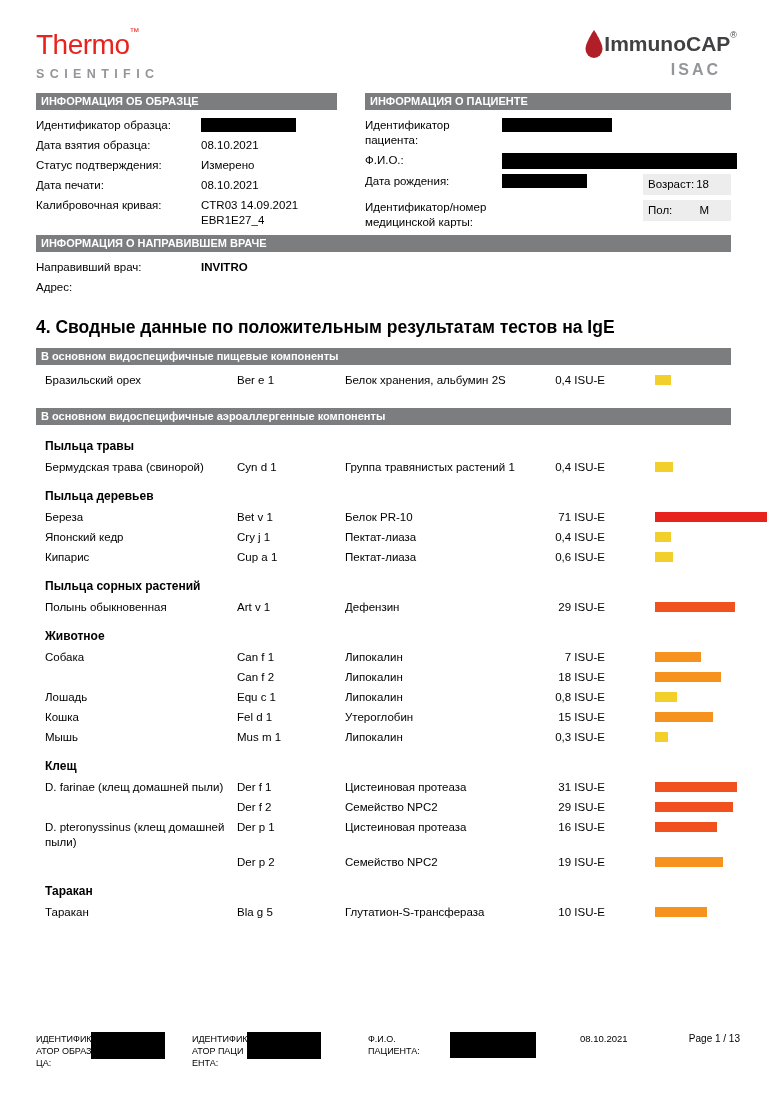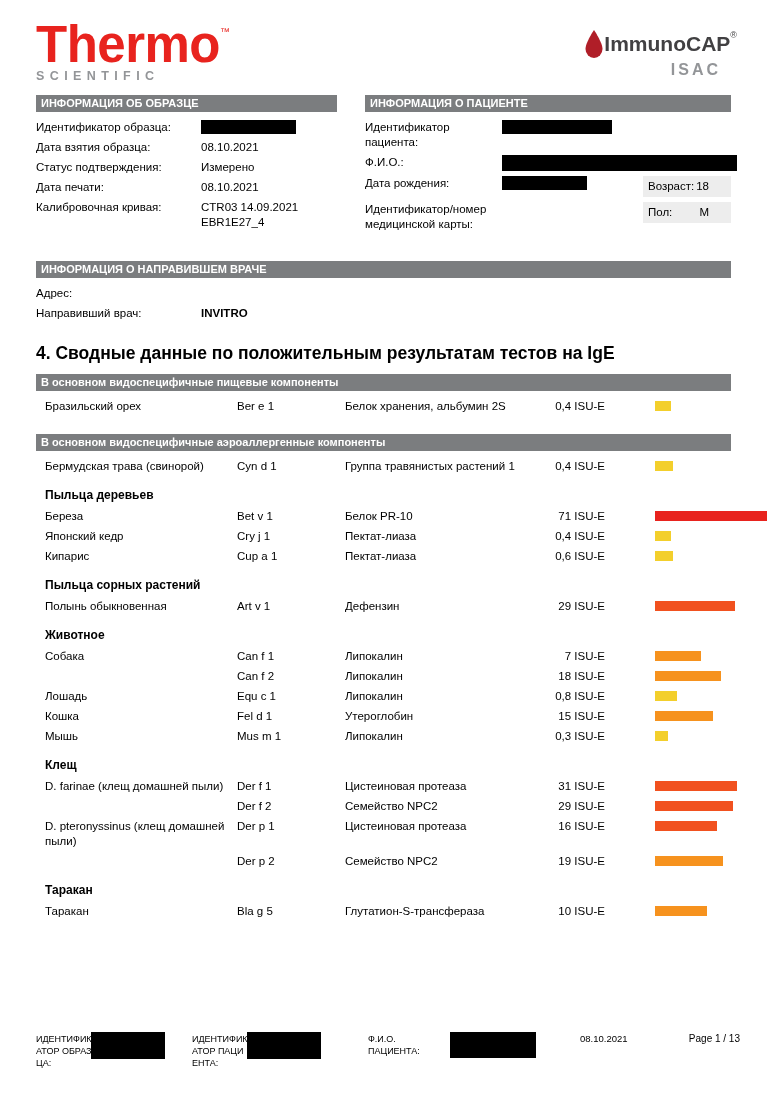--- a/index.html
+++ b/index.html
@@ -1,21 +1,21 @@
 <!DOCTYPE html>
 <html><head>
 <meta charset="utf-8">
 <style>
   html,body{margin:0;padding:0}
   body{width:767px;height:1094px;position:relative;background:#fff;color:#000;
        font-family:"Liberation Sans",sans-serif;overflow:hidden}
 
   
   .header{display:flex;justify-content:space-between;align-items:flex-start;padding:26px 30px 6px 36px}
-  .thermo-word{font-size:51px;line-height:38px;font-weight:bold;color:#e8231e;letter-spacing:-0.5px}
+  .thermo-word{font-size:28px;line-height:38px;font-weight:normal;color:#e8231e;letter-spacing:-0.5px}
   .thermo-tm{font-size:10px;vertical-align:top;color:#e8231e}
   .thermo-sci{font-size:12.5px;font-weight:bold;color:#939598;letter-spacing:5.4px;margin-top:3px}
   .icap-row{display:flex;align-items:flex-start;margin-top:4px}
   .icap-name{font-size:21px;line-height:28px;font-weight:bold;color:#414042}
   .icap-reg{font-size:9px;vertical-align:top;color:#414042}
   .isac{font-size:16px;font-weight:bold;color:#939598;letter-spacing:3px;text-align:right;padding-right:16px;margin-top:-2px}
 
   
   .secbar{background:#7b7d7f;color:#fff;font-weight:bold;font-size:11px;line-height:17px;height:17px;padding:0 5px;white-space:nowrap;overflow:hidden}
 
@@ -28,21 +28,21 @@
   .ilabel{flex:0 0 165px}
   .ival{flex:1}
   .ival.b{font-weight:bold}
   .redact{display:inline-block;height:14px;background:#000;vertical-align:top}
 
   .prow{display:grid;grid-template-columns:137px 1fr;margin-bottom:5px;font-size:11.5px;line-height:15px}
   .prow.three{grid-template-columns:137px 141px 88px}
   .mini{background:#ededed;display:flex;justify-content:space-between;align-items:center;
         padding:1px 22px 1px 5px;height:19px;align-self:start}
 
-  .doctor{margin:24px 36px 0}
+  .doctor{margin:0 36px 0}
 
   .h1{font-size:17.5px;font-weight:bold;margin:22px 36px 10px}
 
   
   .results{margin:0 36px}
   .results .secbar.rsec{margin:20px 0 8px}
   .results .secbar.rsec:first-child{margin-top:8px}
   .gname{font-weight:bold;font-size:12px;margin:14px 0 7px;padding-left:9px}
   .rrow{display:grid;grid-template-columns:192px 108px 200px 60px 1fr;
         font-size:11.5px;line-height:15px;margin-bottom:5px;padding-left:9px}
@@ -139,44 +139,45 @@
         </div>
       </div>
     </div>
   </div>
 </div>
 
 <div class="doctor">
   <div class="secbar">ИНФОРМАЦИЯ О НАПРАВИВШЕМ ВРАЧЕ</div>
   <div class="irows">
       <div class="irow">
+        <div class="ilabel">Направивший врач:</div>
+        <div class="ival b">INVITRO</div>
+      </div>
+      <div class="irow">
         <div class="ilabel">Адрес:</div>
         <div class="ival"></div>
-      </div>
-      <div class="irow">
-        <div class="ilabel">Направивший врач:</div>
-        <div class="ival b">INVITRO</div>
       </div>
     </div>
 </div>
 
 <div class="h1">4. Сводные данные по положительным результатам тестов на IgE</div>
 
 <div class="results">
     <div class="secbar rsec">В основном видоспецифичные пищевые компоненты</div>
     <div class="rrow">
       <div class="c-allergen">Бразильский орех</div>
       <div class="c-comp">Ber e 1</div>
       <div class="c-prot">Белок хранения, альбумин 2S</div>
       <div class="c-val">0,4 ISU-E</div>
       <div class="c-bar">
         <div class="rbar" style="width: 16px; background: rgb(243, 207, 44);"></div>
       </div>
     </div>
     <div class="secbar rsec">В основном видоспецифичные аэроаллергенные компоненты</div>
+    <div class="gname">Пыльца травы</div>
     <div class="rrow">
       <div class="c-allergen">Бермудская трава (свинорой)</div>
       <div class="c-comp">Cyn d 1</div>
       <div class="c-prot">Группа травянистых растений 1</div>
       <div class="c-val">0,4 ISU-E</div>
       <div class="c-bar">
         <div class="rbar" style="width: 18px; background: rgb(243, 207, 44);"></div>
       </div>
     </div>
     <div class="gname">Пыльца деревьев</div>

